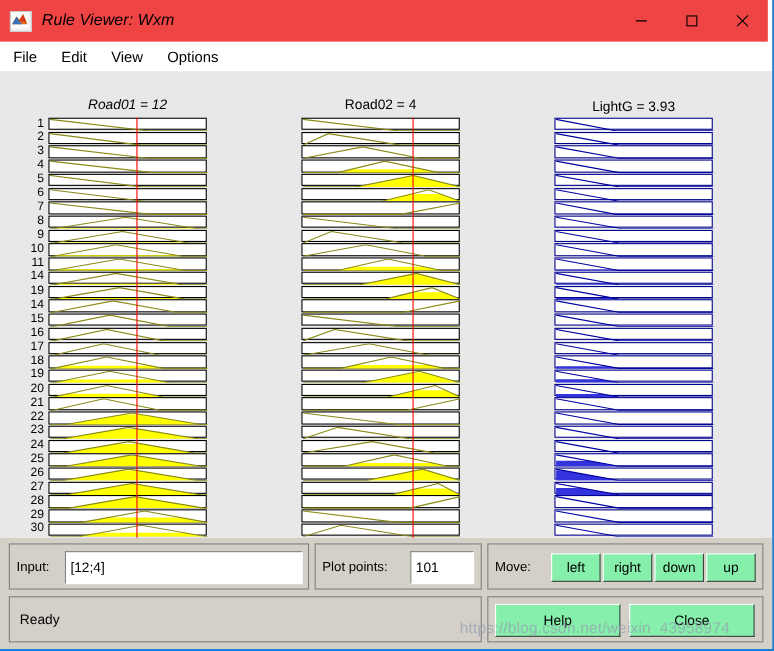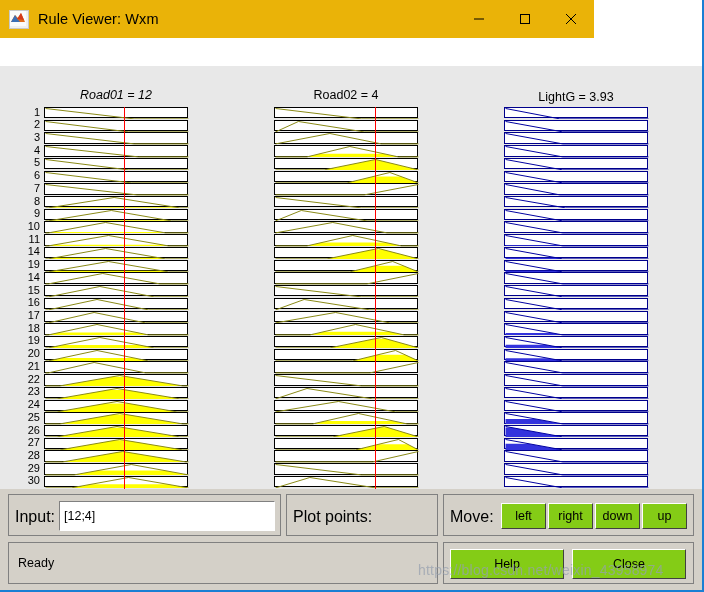--- a/index.html
+++ b/index.html
@@ -15,23 +15,23 @@
     background: #ffffff;
     box-sizing: border-box;
     border-right: 2px solid #1a7fd4;
     border-bottom: 2px solid #1a7fd4;
     overflow: hidden;
   }
 
   
   .titlebar {
     position: absolute; left: 0; top: 0;
-    width: 594px; height: 38px;
-    background: #eab308;
-    display: flex; align-items: center;
+    width: 698px; height: 38px;
+    background: #ef4444;
+    display: flex; align-items: center; font-style: italic;
   }
   .app-icon {
     width: 18px; height: 17px; margin-left: 9px; margin-right: 9px;
     background: #f0f0f0;
     border: 1px solid #c8c8c8;
     position: relative; overflow: hidden; flex: none;
   }
   .app-icon svg { display:block; }
   .title-text {
     font-size: 14.5px; color: #000; letter-spacing: 0.1px;
@@ -105,39 +105,39 @@
     border: 1px solid #808080;
     box-sizing: border-box;
   }
   .bottomback {
     position: absolute; left: 0; top: 489px;
     width: 702px; height: 101px;
     background: #d4d0c8;
   }
   .lbl {
     position: absolute;
-    font-size: 16px; color: #000;
+    font-size: 12px; color: #000;
     white-space: nowrap;
   }
   .txtfield {
     position: absolute;
     background: #ffffff;
     border: 1px solid #808080;
     border-right-color: #ffffff;
     border-bottom-color: #ffffff;
     box-sizing: border-box;
     font-size: 12.5px; color: #000;
     display: flex; align-items: center;
     padding-left: 4px;
     overflow: hidden;
     white-space: nowrap;
   }
   .btn {
     position: absolute;
-    background: #84cc16;
+    background: #86efac;
     border-top: 1px solid #ffffff;
     border-left: 1px solid #ffffff;
     border-right: 1px solid #404040;
     border-bottom: 1px solid #404040;
     box-sizing: border-box;
     font-size: 12.5px; color: #000;
     display: flex; align-items: center; justify-content: center;
     white-space: nowrap;
   }
   .statusbox {
@@ -186,20 +186,26 @@
       </div>
       <div class="winbtn">
         <svg width="12" height="12" viewBox="0 0 12 12">
             <line x1="1" y1="1" x2="11" y2="11" stroke="#000" stroke-width="1"></line>
             <line x1="11" y1="1" x2="1" y2="11" stroke="#000" stroke-width="1"></line>
           </svg>
       </div>
     </div>
   </div>
 
+  <div class="menubar">
+    <div class="menu-item">File</div>
+    <div class="menu-item">Edit</div>
+    <div class="menu-item">View</div>
+    <div class="menu-item">Options</div>
+  </div>
 
   <div class="plotarea">
     <div class="col-title" style="left:44px; top:22px; width:144px;font-style:italic;">Road01 = 12</div>
     <div class="col-title" style="left:274px; top:22px; width:144px;">Road02 = 4</div>
     <div class="col-title" style="left:504px; top:24px; width:144px;">LightG = 3.93</div>
 
     <div class="rulenums" id="rulenums">
         <div class="rulenum" style="top: 40.5px;">1</div>
         <div class="rulenum" style="top: 53.22px;">2</div>
         <div class="rulenum" style="top: 65.94px;">3</div>
@@ -734,20 +740,21 @@
 
   <div class="bottomback"></div>
 
   <div class="panel" style="left:8px; top:494px; width:273px; height:42px;">
     <div class="lbl" style="left:6px; top:13px;">Input:</div>
     <div class="txtfield" style="left:50px; top:6px; width:216px; height:30px;">[12;4]</div>
   </div>
 
   <div class="panel" style="left:286px; top:494px; width:152px; height:42px;">
     <div class="lbl" style="left:6px; top:13px;">Plot points:</div>
+    <div class="txtfield" style="left:86px; top:6px; width:58px; height:30px;">101</div>
   </div>
 
   <div class="panel" style="left:443px; top:494px; width:251px; height:42px;">
     <div class="lbl" style="left:6px; top:13px;">Move:</div>
     <div class="btn" style="left:57px;  top:8px; width:45px; height:26px;">left</div>
     <div class="btn" style="left:104px; top:8px; width:45px; height:26px;">right</div>
     <div class="btn" style="left:151px; top:8px; width:45px; height:26px;">down</div>
     <div class="btn" style="left:198px; top:8px; width:45px; height:26px;">up</div>
   </div>
 

